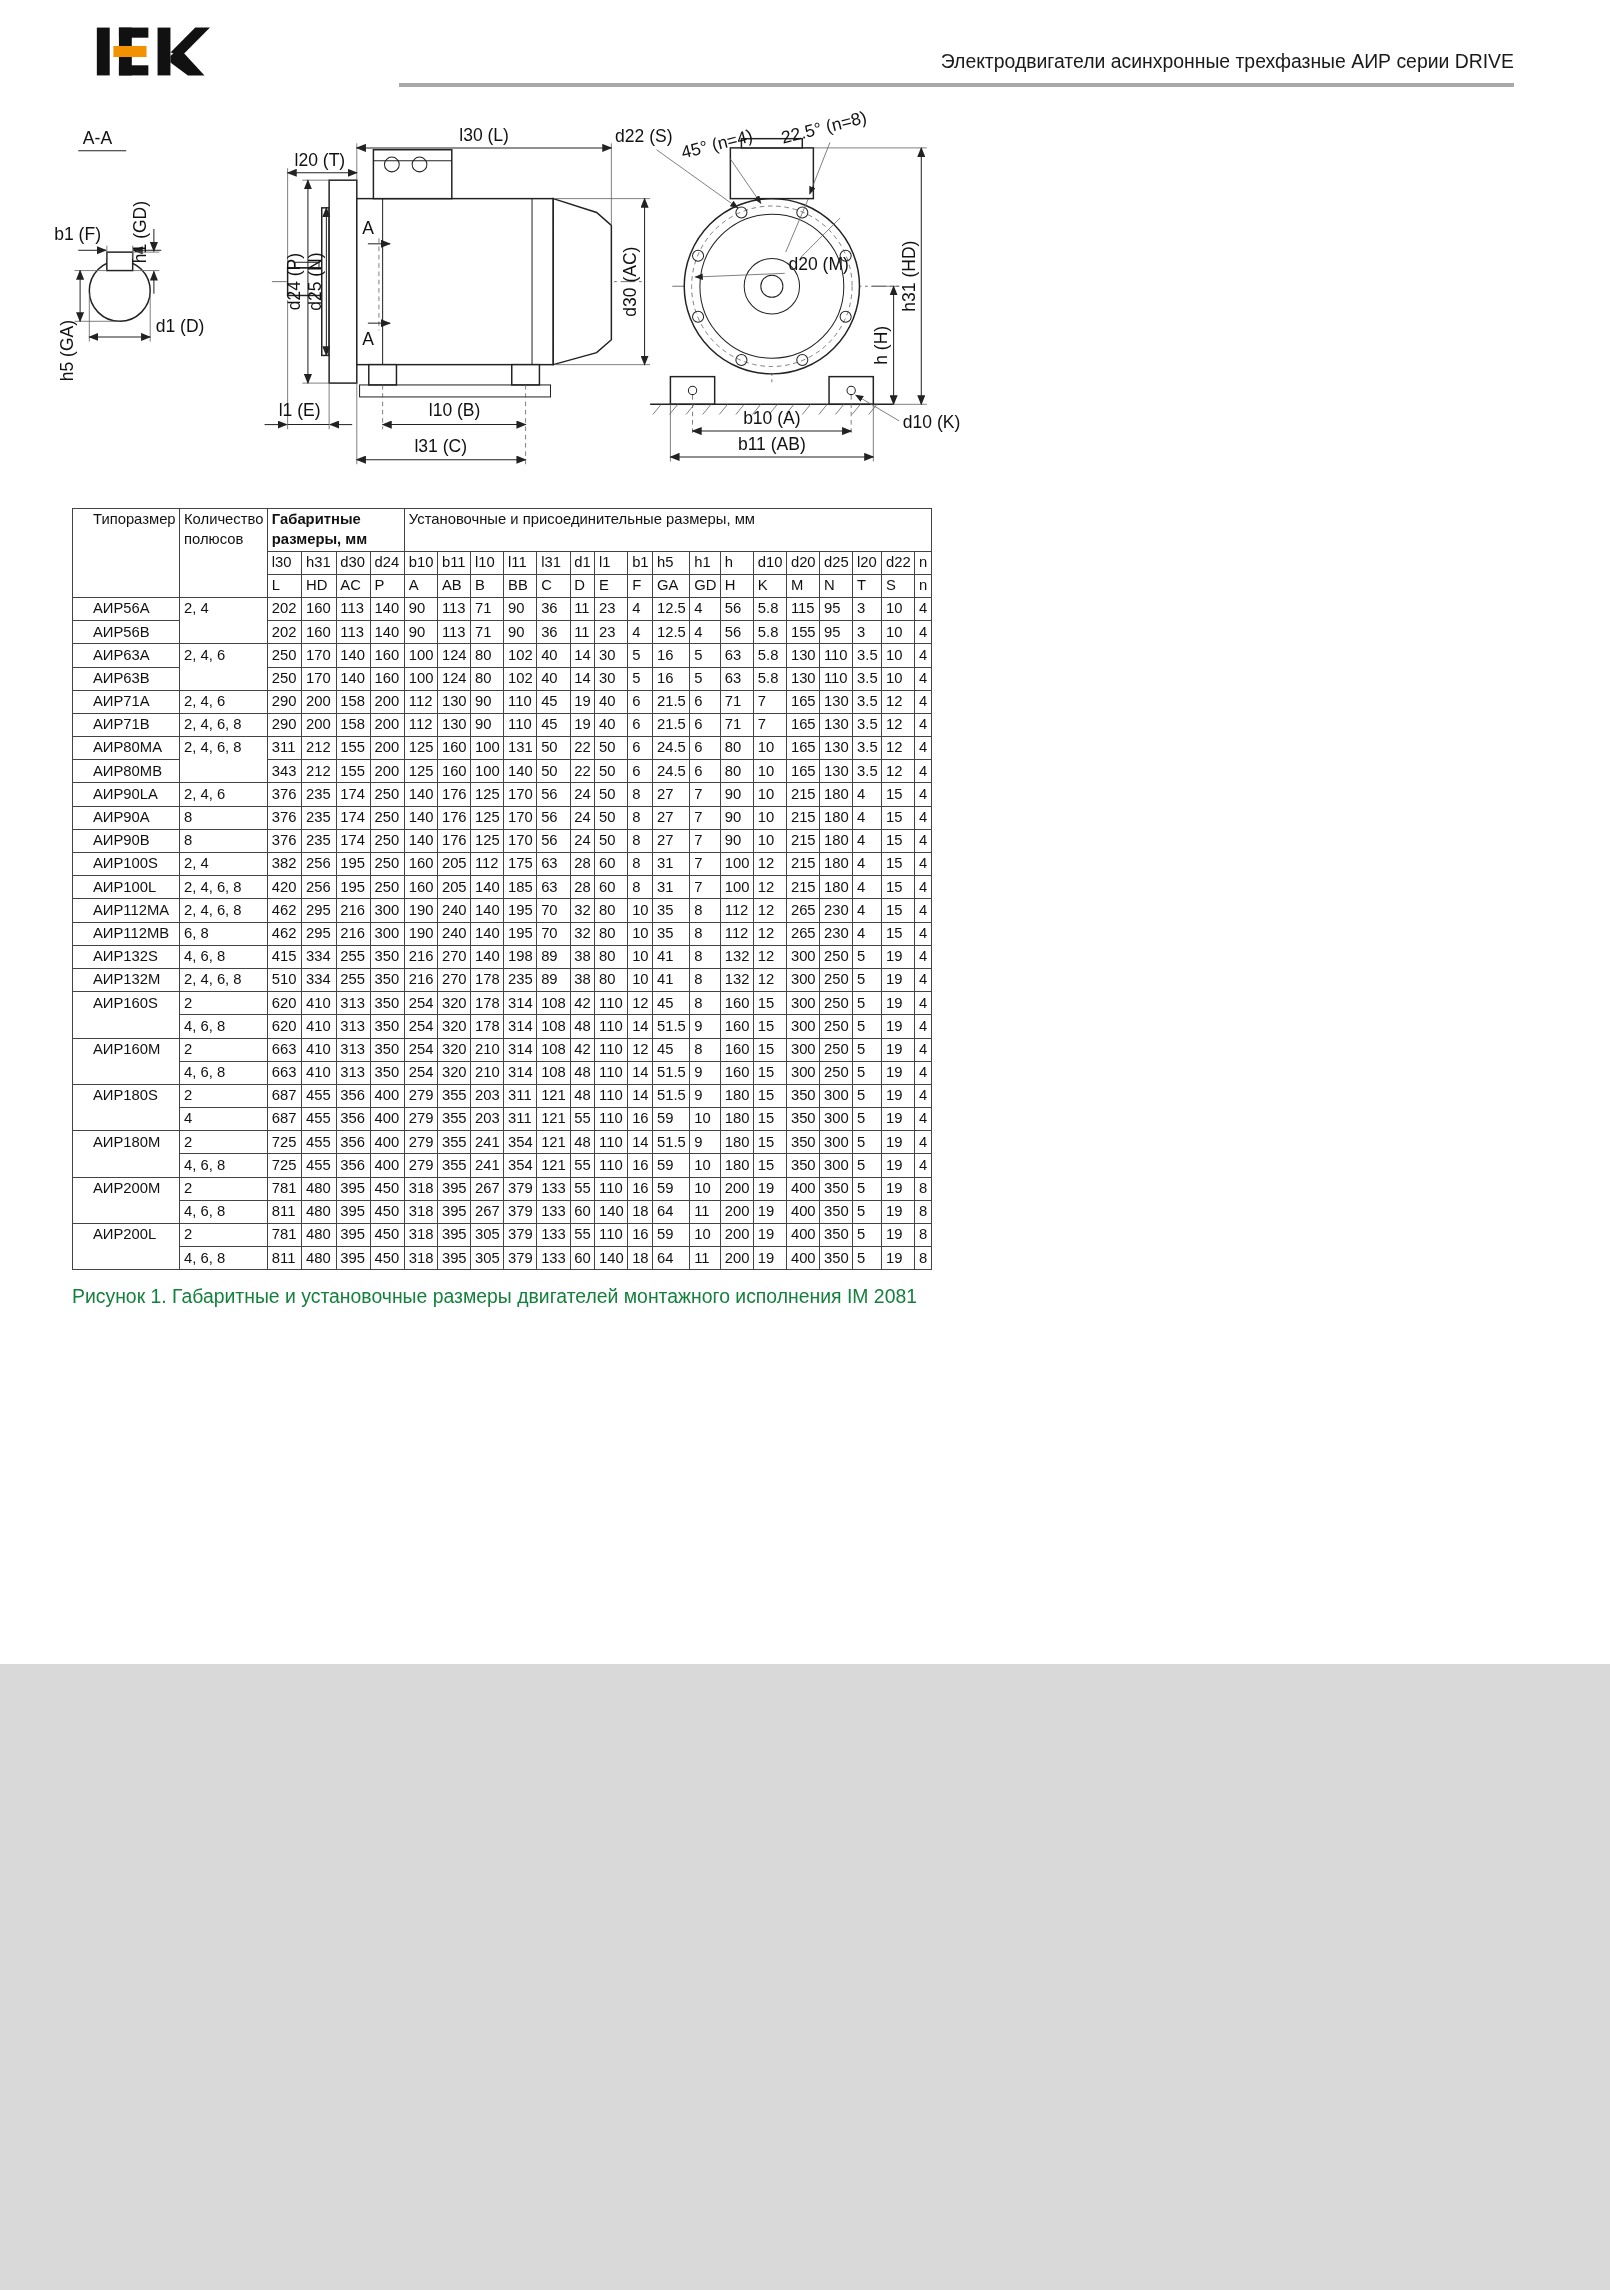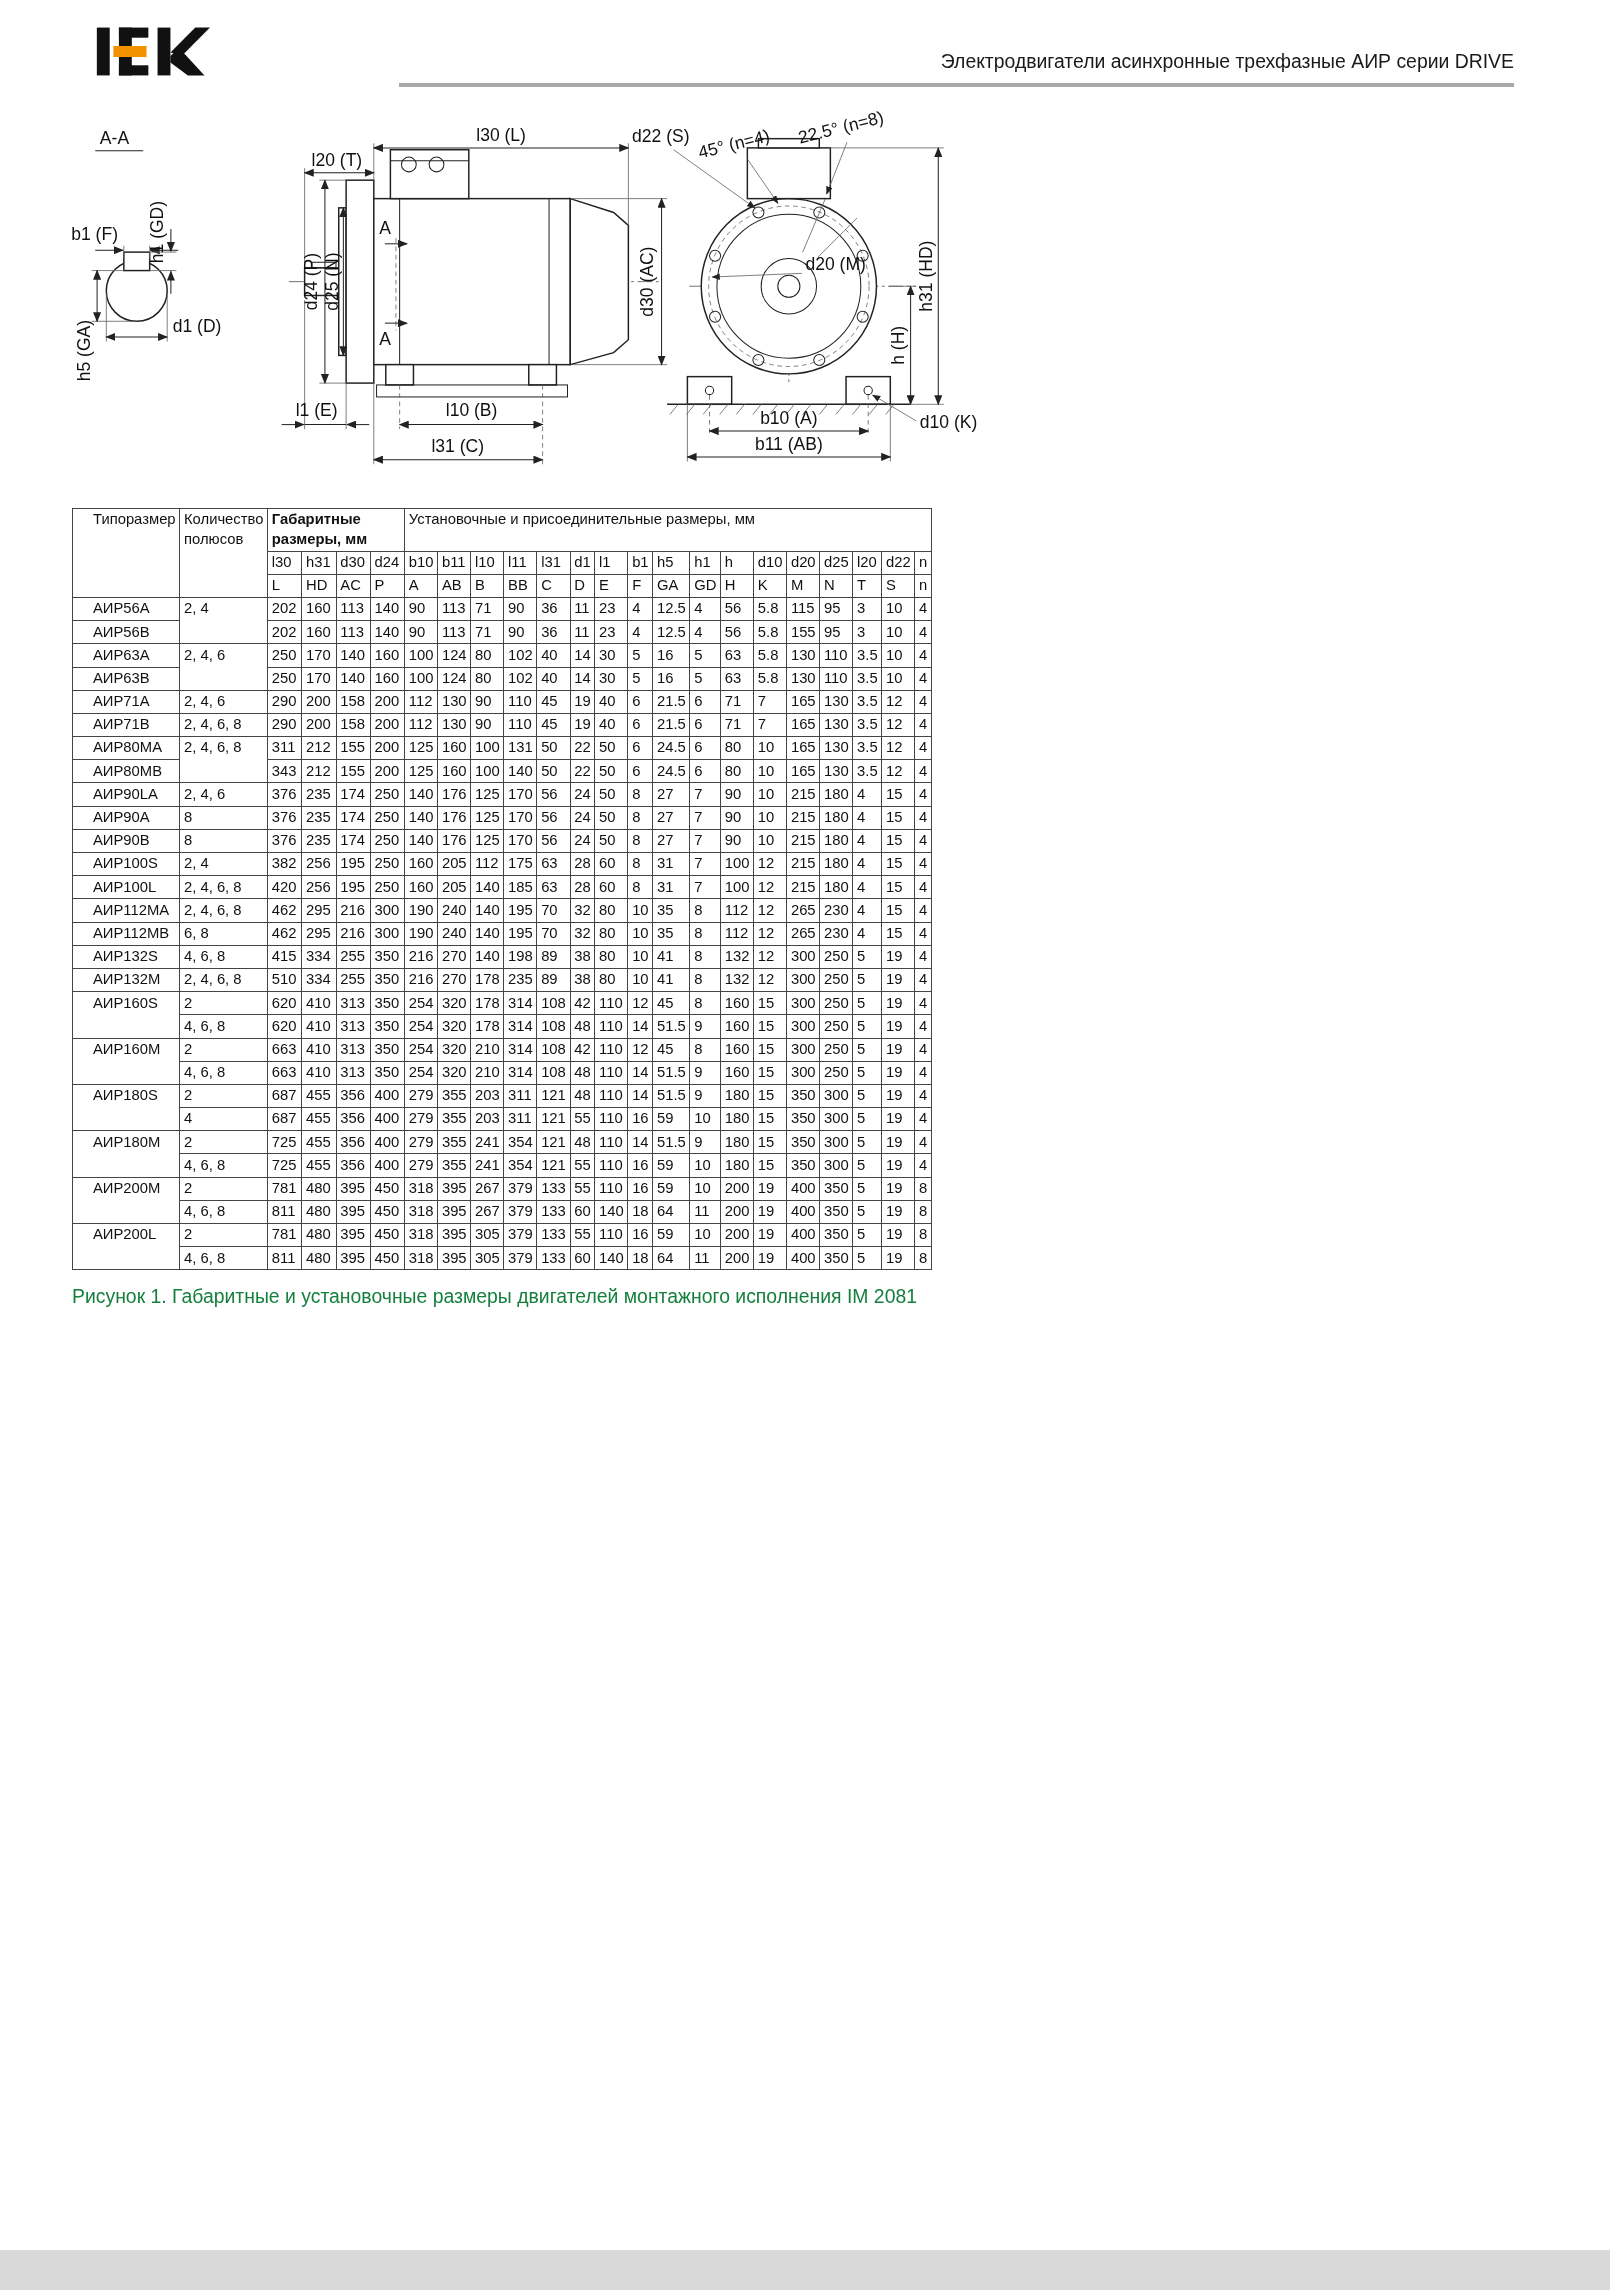--- a/index.html
+++ b/index.html
@@ -1,25 +1,25 @@
 <!DOCTYPE html>
 <html style="font-size:14.8px"><head>
 <meta charset="utf-8">
 <style>
   * { box-sizing: border-box; }
   html,body { margin:0; padding:0; background:#d9d9d9; }
   .page {
-    position: relative; width: 1611px; height: 2250px; background: #ffffff;
+    position: relative; width: 1611px; height: 1664px; background: #ffffff;
     font-family: "Liberation Sans", "DejaVu Sans", sans-serif; color: #1a1a1a;
     overflow: hidden; margin: 0 auto;
   }
   .logo { position: absolute; left: 95px; top: 22px; }
   .title { position: absolute; top: 50px; right: 97px; font-size: 19.4px; color: #1a1a1a; }
   .rule { position: absolute; top: 83px; left: 399px; right: 97px; height: 3.7px; background: #a8a8a8; }
-  .fig { position: absolute; left: 69px; top: 111px; }
+  .fig { position: absolute; left: 52px; top: 111px; }
   svg text { font-size: 19px; fill: #111; font-family: "Liberation Sans", "DejaVu Sans", sans-serif; }
   .ol   { stroke:#222; stroke-width:1.6; fill:none; }
   .olw  { stroke:#222; stroke-width:1.6; fill:#fff; }
   .dl   { stroke:#222; stroke-width:1.1; fill:none; }
   .thin { stroke:#666; stroke-width:0.9; fill:none; }
   .cl   { stroke:#555; stroke-width:0.9; fill:none; stroke-dasharray:16 4 3 4; }
   .dash { stroke:#666; stroke-width:0.9; fill:none; stroke-dasharray:5 4; }
   .tablewrap { position: absolute; left: 72px; top: 508px; }
   table { border-collapse: collapse; font-size: 14.8px; color:#111; }
   th, td {

